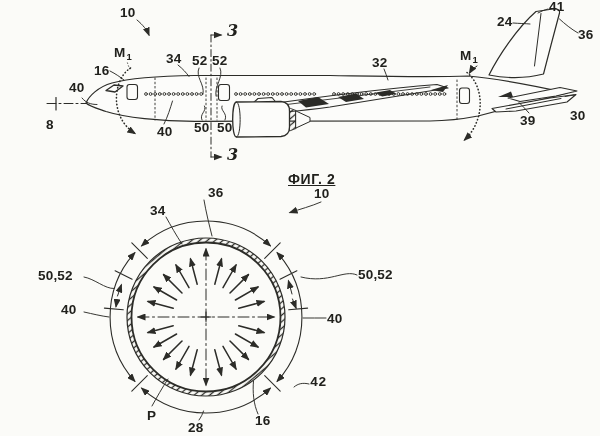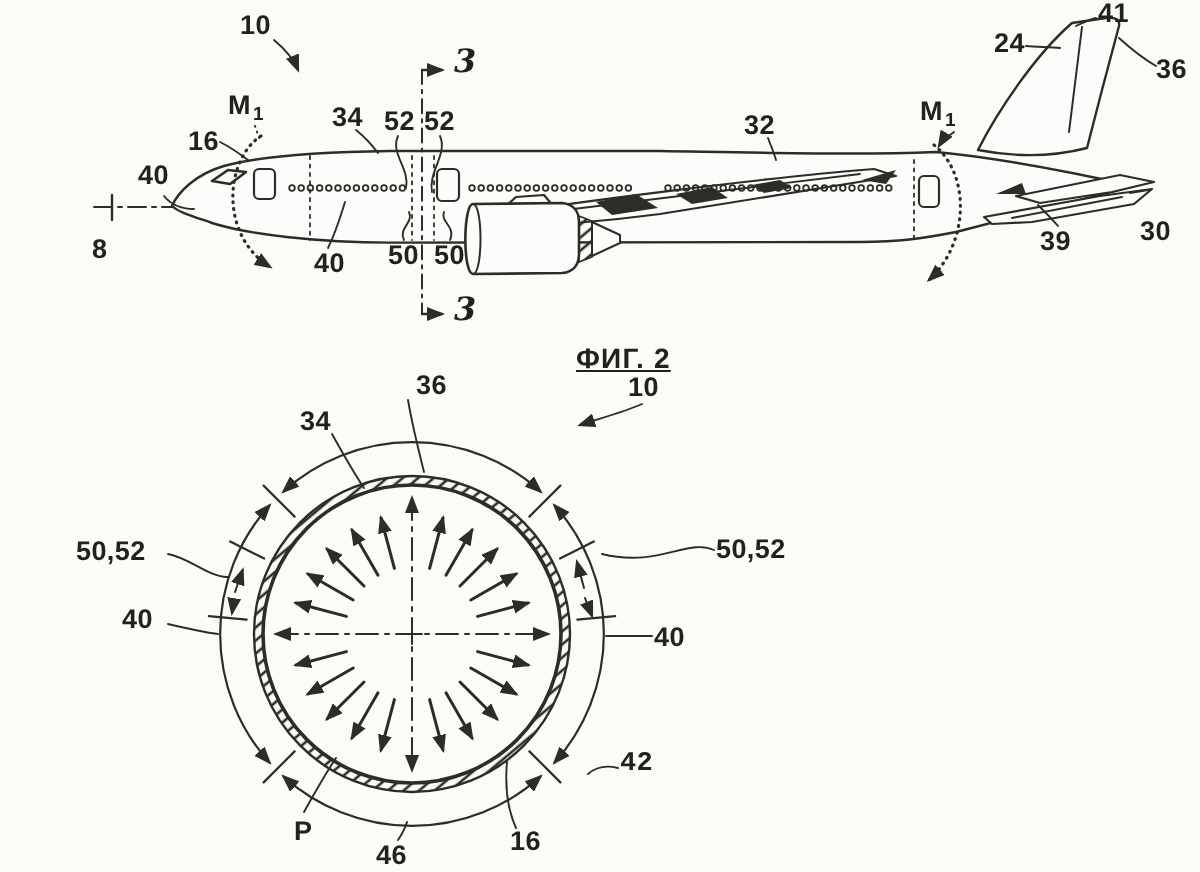--- a/index.html
+++ b/index.html
@@ -277,21 +277,21 @@
       <span class="ref" style="left: 549px; top: 0px;">41</span>
       <span class="ref" style="left: 578px; top: 28px;">36</span>
       <span class="ref" style="left: 570px; top: 88px; margin-top: 21px;">30</span>
       <span class="ref" style="left: 520px; top: 114px;">39</span>
       <span class="ref" style="left: 208px; top: 186px;">36</span>
       <span class="ref" style="left: 150px; top: 204px;">34</span>
       <span class="ref" style="left: 314px; top: 187px;">10</span>
       <span class="ref" style="left: 38px; top: 269px;">50,52</span>
       <span class="ref" style="left: 61px; top: 303px;">40</span>
       <span class="ref" style="left: 147px; top: 409px;">P</span>
-      <span class="ref" style="left: 188px; top: 421px;">46</span>
+      <span class="ref" style="left: 188px; top: 421px;">28</span>
       <span class="ref" style="left: 255px; top: 414px;">16</span>
       <span class="ref" style="left: 310px; top: 376px; font-family: Liberation Mono, monospace;">42</span>
       <span class="ref" style="left: 327px; top: 312px;">40</span>
       <span class="ref" style="left: 358px; top: 268px;">50,52</span>
       <span class="ref script" style="left: 227px; top: 23px;">3</span>
       <span class="ref script" style="left: 227px; top: 147px;">3</span>
     </div>
 </div>
 
 </body></html>

